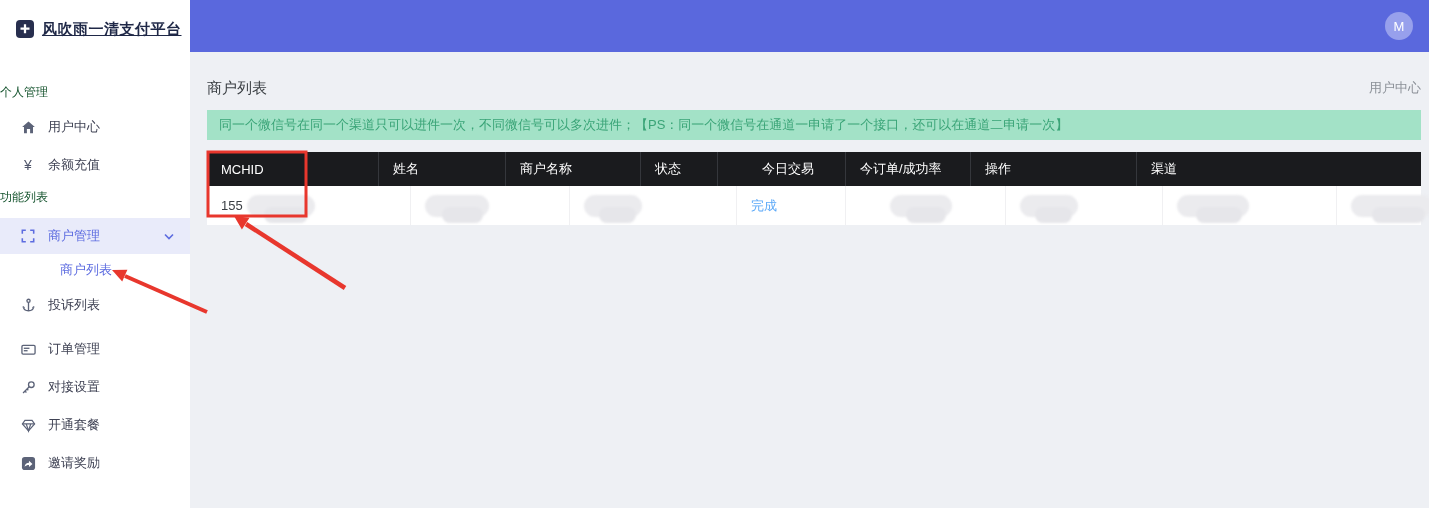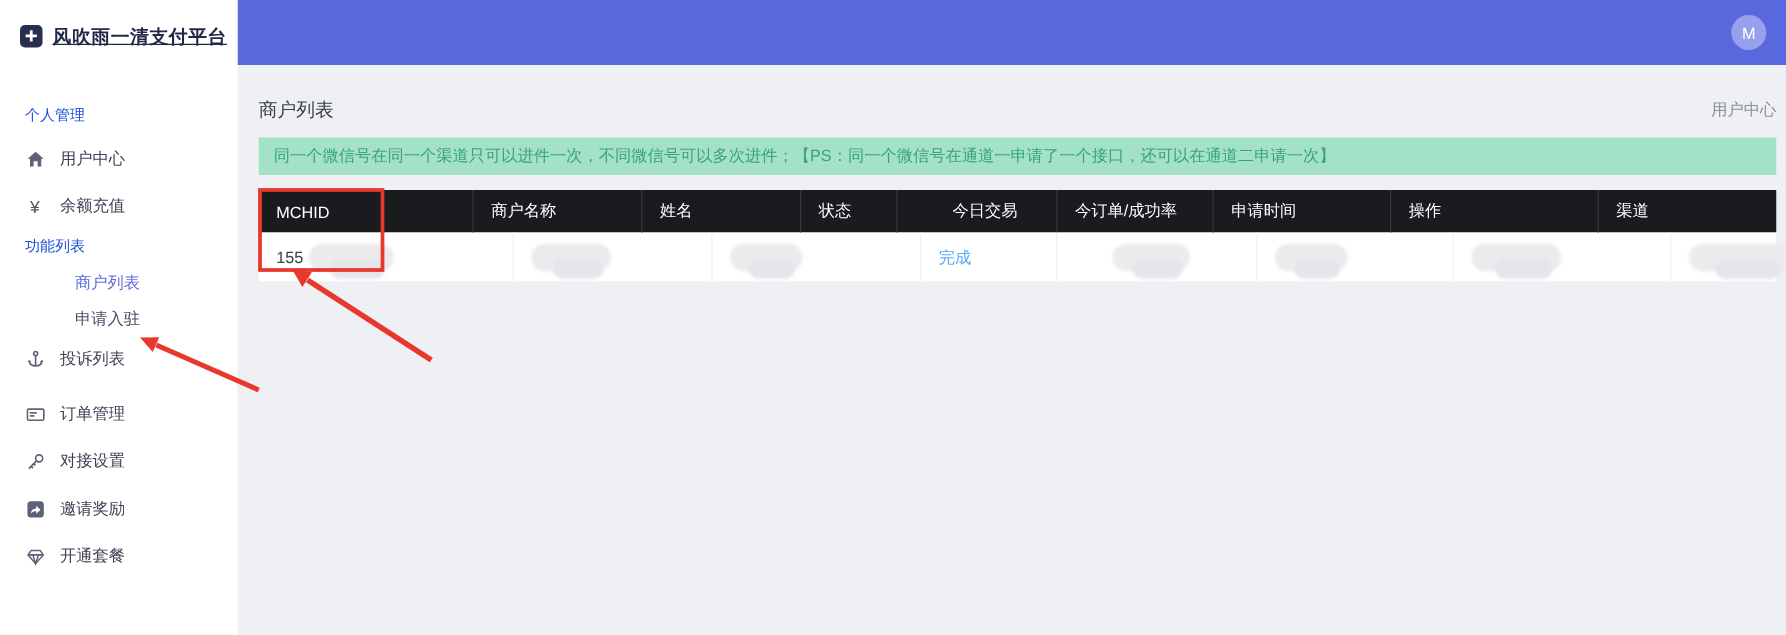--- a/index.html
+++ b/index.html
@@ -6,21 +6,21 @@
   html,body { background:#fff; }
   body { font-family:"Liberation Sans","DejaVu Sans",sans-serif; }
   .app { position:relative; width:1429px; height:508px; overflow:hidden; background:#eef0f4; }
 
   
   .sidebar { position:absolute; left:0; top:0; width:190px; height:508px; background:#fff; z-index:2; }
   .logo { height:58px; display:flex; align-items:center; padding-left:16px; gap:8px; }
   .logo-badge { width:18px; height:18px; border-radius:4px; background:#272e4e; display:flex; align-items:center; justify-content:center; flex:0 0 auto; }
   .logo-badge svg { display:block; }
   .logo-text { font-size:15px; font-weight:bold; color:#1f2847; white-space:nowrap; letter-spacing:.5px;text-decoration:underline; }
-  .section-label { font-size:12px; color:#1d4ed8; padding-left:20px; display:flex; align-items:center;text-align:center; }
+  .section-label { font-size:12px; color:#14532d; display:flex; align-items:center;text-align:center; }
   .sec1 { margin-top:24px; height:20px; }
   .sec2 { height:26px; }
   .nav-item { height:38px; display:flex; align-items:center; padding-left:20px; gap:12px; color:#3f4254; font-size:13px; cursor:pointer; }
   .nav-item .ico { width:16px; height:16px; display:flex; align-items:center; justify-content:center; color:#6a7086; font-size:13px; flex:0 0 auto; }
   .nav-item.active { background:#e9ebfa; color:#5d6ce0; height:36px; margin-top:8px; }
   .nav-item.active .ico { color:#5d6ce0; }
   .nav-item .chev { margin-left:auto; margin-right:16px; color:#5d6ce0; display:flex; }
   .sub-item { padding-left:60px; font-size:13px; color:#4a4f63; display:flex; align-items:center; cursor:pointer; }
   .sub1 { height:32px; color:#5d6ce0; }
   .sub2 { height:26px; }
@@ -84,23 +84,35 @@
       <span>用户中心</span>
     </div>
 
     <div class="nav-item">
       <span class="ico" style="font-size:14px;color:#50566b;">¥</span>
       <span>余额充值</span>
     </div>
 
     <div class="section-label sec2">功能列表</div>
 
+    <div class="nav-item active">
+      <span class="ico">
+        <svg width="14" height="14" viewBox="0 0 16 16" fill="none" stroke="#5d6ce0" stroke-width="1.8">
+          <path d="M1.5 5.5v-4h4M10.5 1.5h4v4M14.5 10.5v4h-4M5.5 14.5h-4v-4"></path>
+        </svg>
+      </span>
+      <span>商户管理</span>
+      <span class="chev">
+        <svg width="10" height="7" viewBox="0 0 10 7" fill="none" stroke="#5d6ce0" stroke-width="1.6">
+            <path d="M1 1.5 5 5.5 9 1.5"></path>
+          </svg>
+      </span>
+    </div>
 
     <div class="sub-item sub1">商户列表</div>
-    <div class="sub-item sub2">申请入驻</div>
 
     <div class="nav-item">
       <span class="ico">
         <svg width="15" height="15" viewBox="0 0 16 16" fill="none" stroke="#5c6378" stroke-width="1.4">
             <circle cx="8" cy="3" r="1.7"></circle>
             <path d="M8 4.7V13.6M2.6 9.3c.2 3 2.6 4.3 5.4 4.3s5.2-1.3 5.4-4.3M1.8 9.2l2 1.2M14.2 9.2l-2 1.2"></path>
           </svg>
       </span>
       <span>投诉列表</span>
     </div>
@@ -121,60 +133,59 @@
         <svg width="15" height="15" viewBox="0 0 16 16" fill="none" stroke="#5c6378" stroke-width="1.4">
             <circle cx="11" cy="5" r="3"></circle>
             <path d="M8.8 7.2 2.2 13.8M4.2 11.8l1.6 1.6M6.4 9.6l1.4 1.4"></path>
           </svg>
       </span>
       <span>对接设置</span>
     </div>
 
     <div class="nav-item">
       <span class="ico">
+        <svg width="15" height="15" viewBox="0 0 16 16" fill="none" stroke="#5c6378" stroke-width="1.3">
+            <path d="M4.2 2.5h7.6l2.7 3.8L8 13.8 1.5 6.3Z"></path>
+            <path d="M1.5 6.3h13M5.6 6.3 8 13.8 10.4 6.3"></path>
+          </svg>
+      </span>
+      <span>开通套餐</span>
+    </div>
+
+    <div class="nav-item">
+      <span class="ico">
         <svg width="15" height="15" viewBox="0 0 16 16">
             <rect x="1" y="1" width="14" height="14" rx="3" fill="#5c6378"></rect>
             <path d="M3.8 11.5c.4-2.8 2.2-4.2 4.7-4.3V5l3.7 3.4-3.7 3.4V9.6c-1.9 0-3.4.5-4.7 1.9Z" fill="#ffffff"></path>
           </svg>
       </span>
       <span>邀请奖励</span>
-    </div>
-
-    <div class="nav-item">
-      <span class="ico">
-        <svg width="15" height="15" viewBox="0 0 16 16" fill="none" stroke="#5c6378" stroke-width="1.3">
-            <path d="M4.2 2.5h7.6l2.7 3.8L8 13.8 1.5 6.3Z"></path>
-            <path d="M1.5 6.3h13M5.6 6.3 8 13.8 10.4 6.3"></path>
-          </svg>
-      </span>
-      <span>开通套餐</span>
     </div>
   </aside>
 
   <header class="topbar">
     <div class="avatar">M</div>
   </header>
 
   <main class="content">
     <div class="content-head">
       <div class="page-title">商户列表</div>
       <div class="user-center">用户中心</div>
     </div>
 
     <div class="notice">同一个微信号在同一个渠道只可以进件一次，不同微信号可以多次进件；【PS：同一个微信号在通道一申请了一个接口，还可以在通道二申请一次】</div>
 
     <div class="tbl">
       <div class="trow thead">
         <div class="th c0">MCHID</div>
+        <div class="th c1">姓名</div>
         <div class="th c2">商户名称</div>
-        <div class="th c1">姓名</div>
         <div class="th c3">状态</div>
         <div class="th c4">今日交易</div>
         <div class="th c5">今订单/成功率</div>
-        <div class="th c6">申请时间</div>
         <div class="th c8">操作</div>
         <div class="th c7">渠道</div>
       </div>
       <div class="trow tdrow">
         <div class="td c0">
           <span>155</span>
           <span class="blob bw68"></span>
         </div>
         <div class="td c1">
             <span class="blob bw64"></span>

